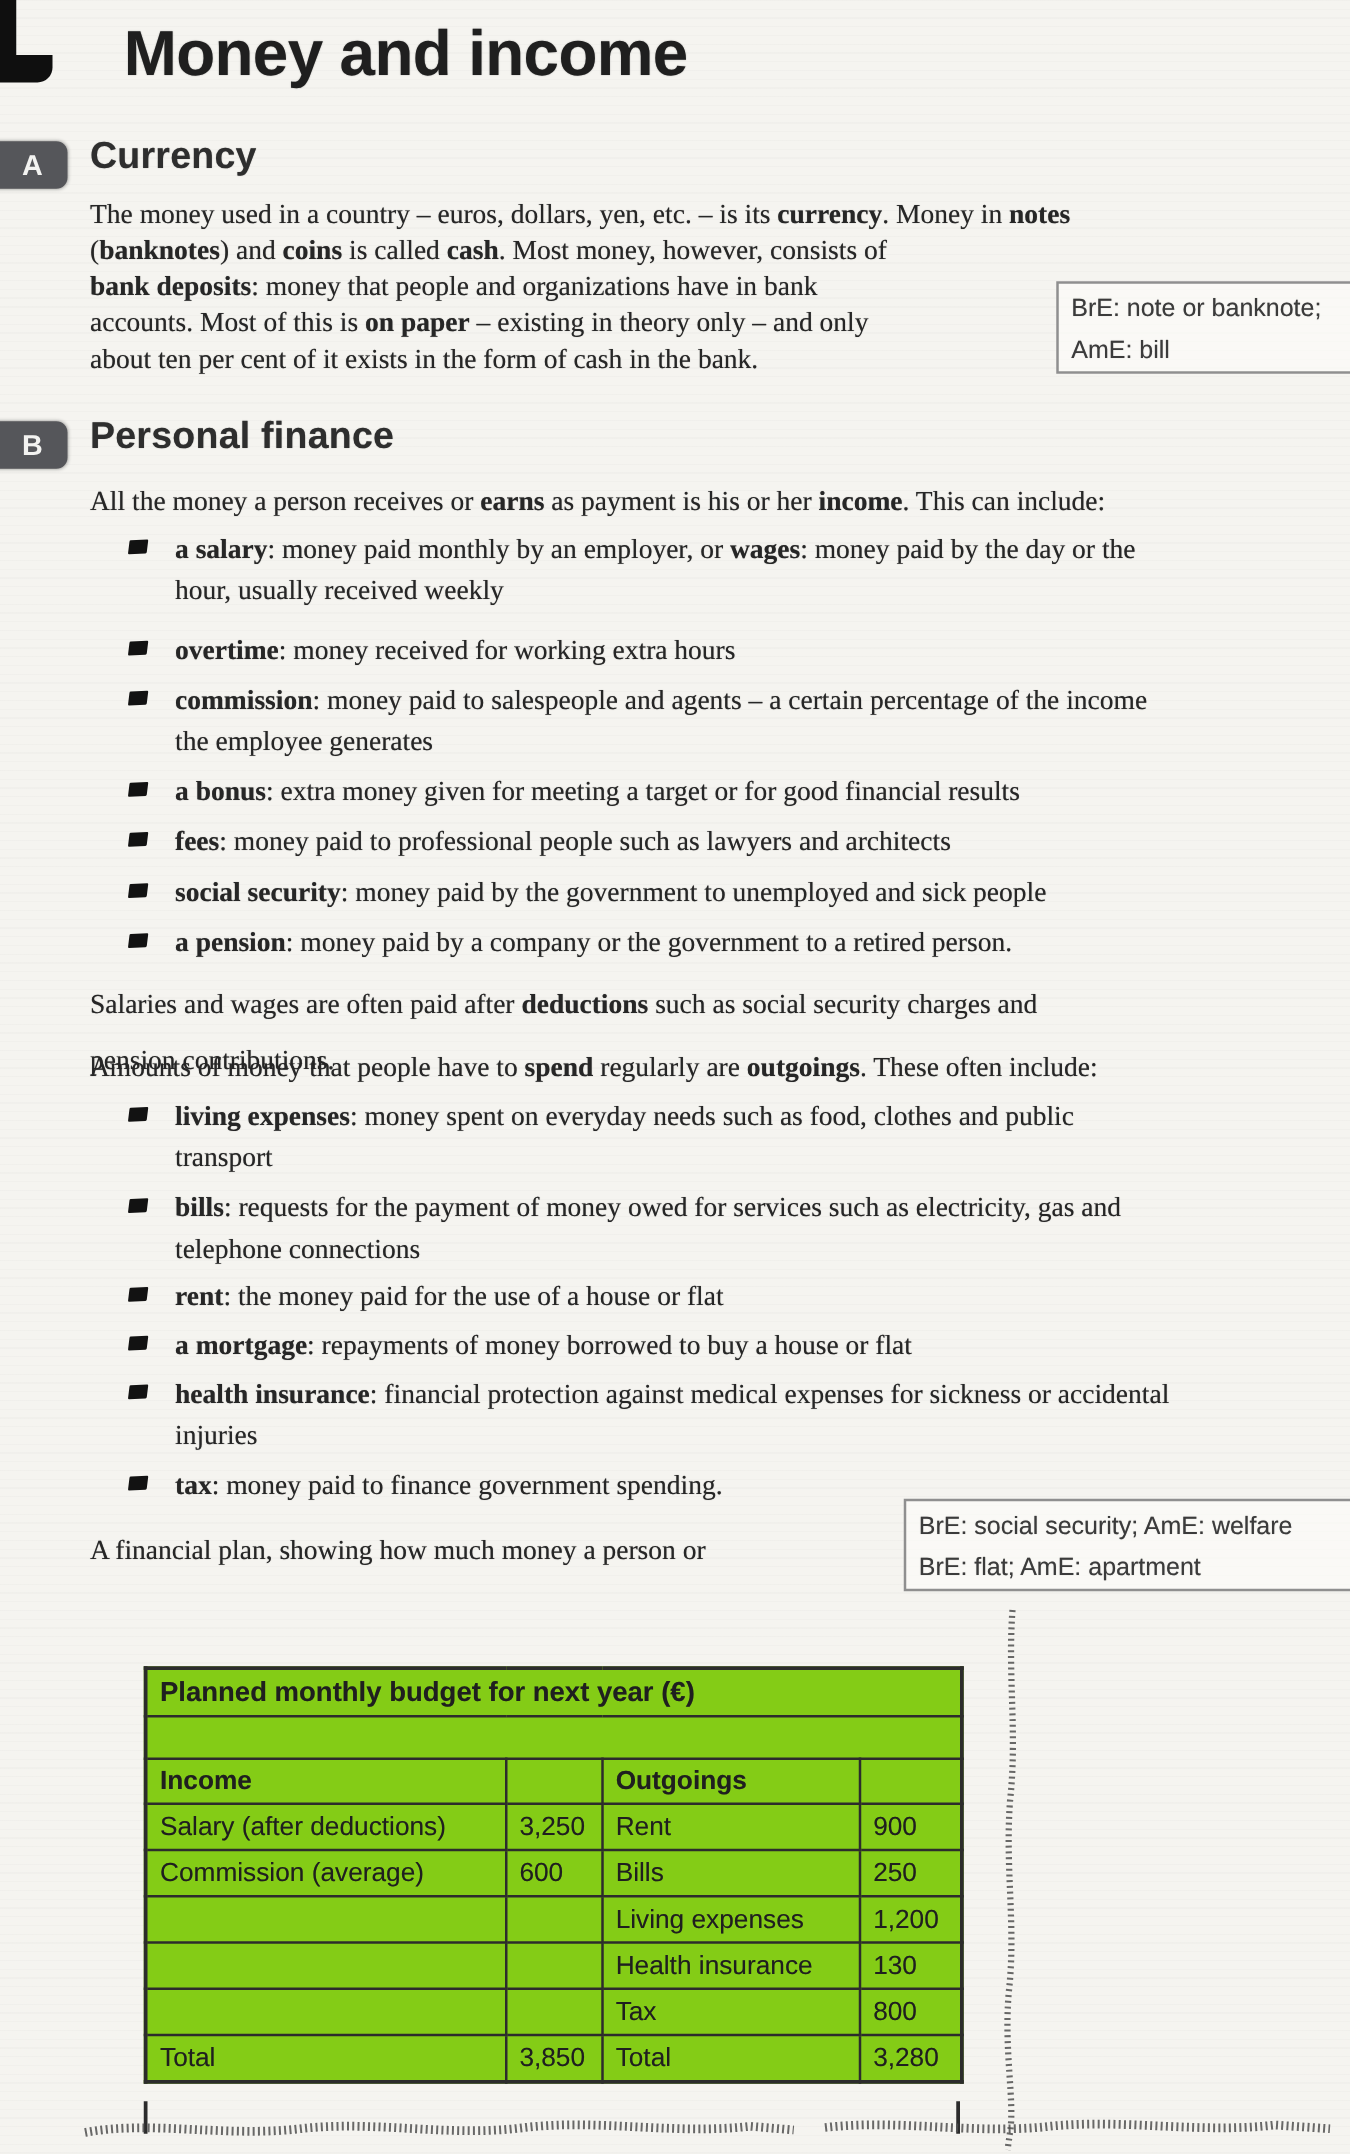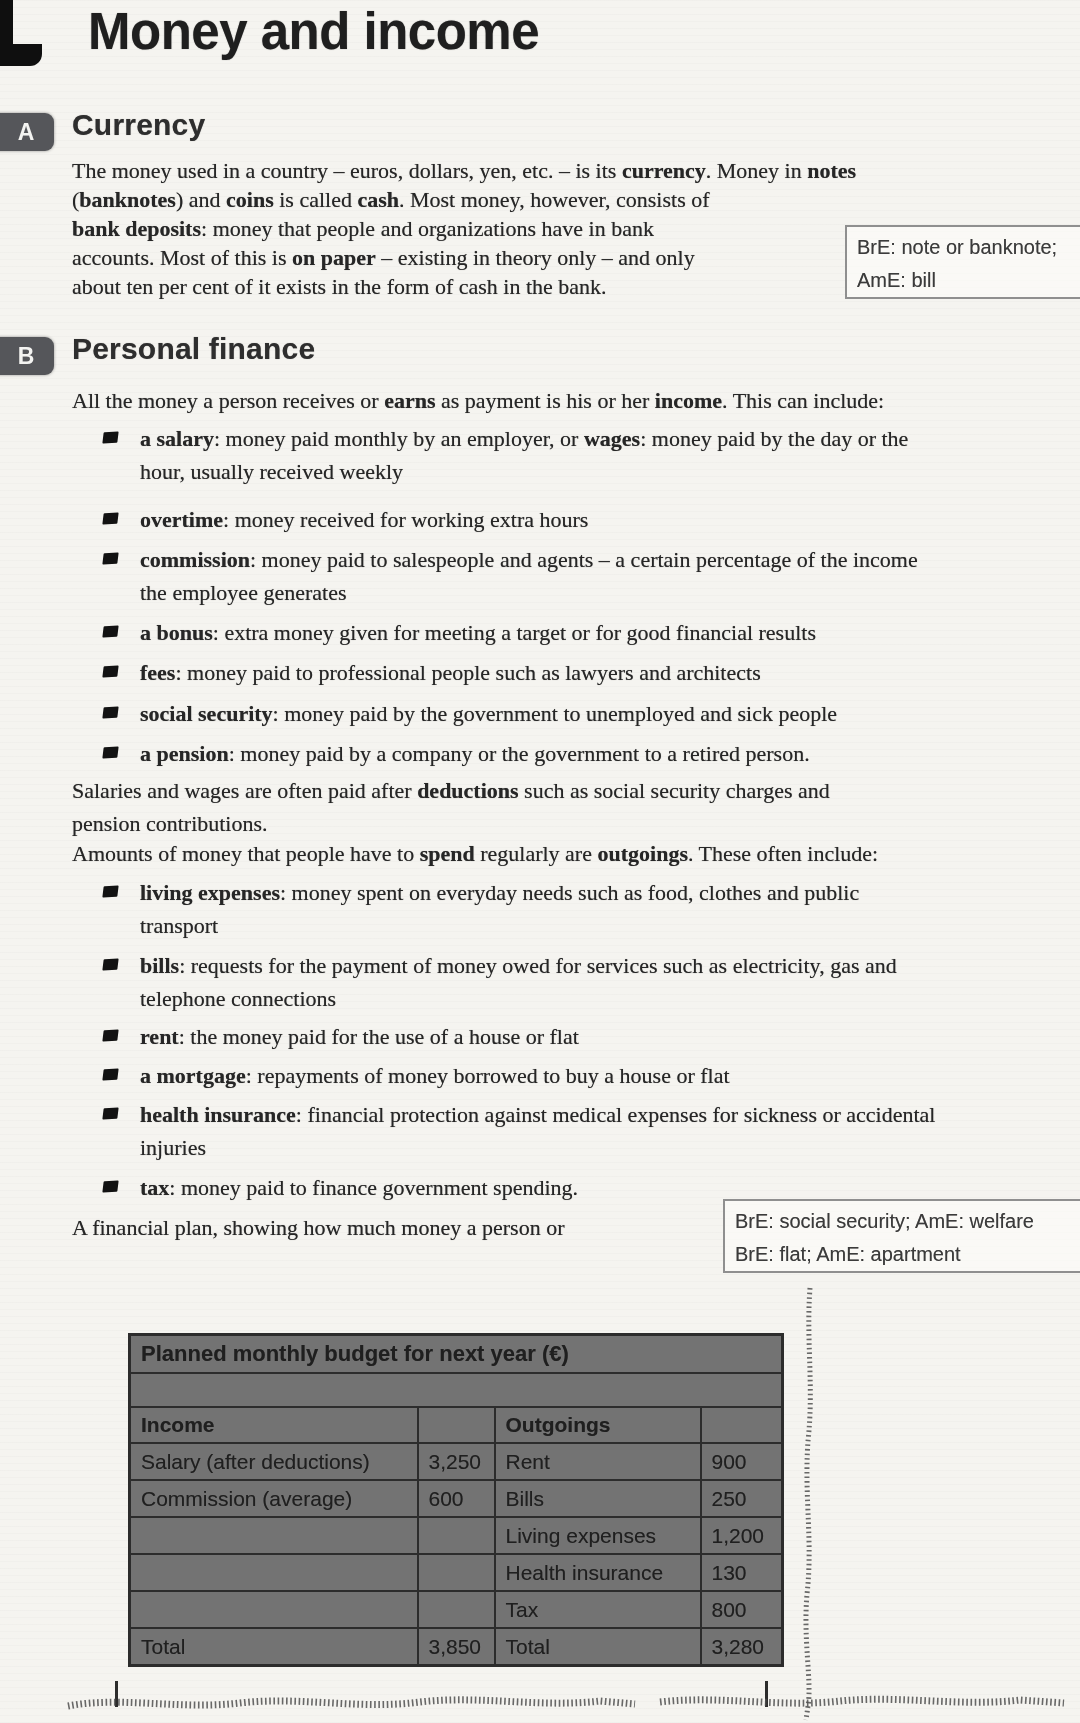--- a/index.html
+++ b/index.html
@@ -15,55 +15,55 @@
     background:#f5f4f0;
     background-image:repeating-linear-gradient(180deg, rgba(110,110,110,.03) 0 1px, rgba(0,0,0,0) 1px 7px);
     font-family:"Liberation Serif", serif;
     color:var(--ink);
   }
   .abs{position:absolute;}
   
   .unit-tab-bar{position:absolute;left:0;top:0;width:13px;height:50px;background:var(--tab-black);}
   .unit-tab-foot{position:absolute;left:0;top:44px;width:42px;height:22px;background:var(--tab-black);border-radius:0 0 12px 0;}
   .unit-title{
-    left:88px;top:2px;margin:0;font-family:"Liberation Sans",sans-serif;
+    left:88px;top:2px;margin:11px;font-family:"Liberation Sans",sans-serif;
     font-weight:700;font-size:51px;letter-spacing:-0.5px;color:#1f1f1f;
     text-shadow:0 0 1px rgba(40,40,40,.5);white-space:nowrap;
   }
   .badge{
     left:-10px;width:56px;height:38px;background:var(--badge-bg);
     border-radius:0 9px 9px 0;color:#f3f3f1;
     font-family:"Liberation Sans",sans-serif;font-weight:700;font-size:23px;
     display:flex;align-items:center;justify-content:center;padding-left:8px;
     box-shadow:0 0 3px rgba(30,30,30,.45);
   }
   .sec-heading{
     left:72px;margin:0;font-family:"Liberation Sans",sans-serif;
     font-weight:600;font-size:30px;color:#2e2e2e;letter-spacing:.2px;
     text-shadow:0 0 .8px rgba(50,50,50,.55);white-space:nowrap;
   }
   .para{white-space:nowrap;}
   .pline{font-size:22px;line-height:29px;text-shadow:0 0 .7px rgba(30,30,30,.55);}
-  .lh33 .pline{line-height:33px;}
+  .lh33 .pline{line-height:33px;margin-top:12px;}
   .bullet{white-space:nowrap;}
   .bline{font-size:22px;line-height:33px;text-shadow:0 0 .7px rgba(30,30,30,.55);}
   .bullet-sq{
     position:absolute;left:-37px;top:10px;width:15px;height:11px;background:#121212;
     transform:rotate(-3deg) skewX(-10deg);border-radius:1px;
   }
   b{font-weight:700;}
   .note-box{
     border:2px solid var(--note-border);background:rgba(252,252,249,.65);
     font-family:"Liberation Sans",sans-serif;font-size:20px;line-height:33px;
     color:#3b3b3b;padding:4px 10px;white-space:nowrap;
     text-shadow:0 0 .6px rgba(60,60,60,.5);box-sizing:border-box;
   }
   table.budget{
-    left:128px;top:1333px;width:653px;border-collapse:collapse;
-    background:#737373;font-family:"Liberation Sans",sans-serif;font-size:21px;color:#1f1f1f;
+    left:115px;top:1333px;width:653px;border-collapse:collapse;
+    background:#84cc16;font-family:"Liberation Sans",sans-serif;font-size:21px;color:#1f1f1f;
     border:3px solid var(--table-border);table-layout:fixed;
     text-shadow:0 0 .5px rgba(40,40,40,.45);
   }
   table.budget td{border:2px solid var(--table-border);padding:0 10px;overflow:hidden;}
   tr.t-title td{height:36px;font-weight:700;font-size:22px;}
   tr.t-empty td{height:32px;}
   tr.t-head td{height:34px;font-weight:700;}
   tr.t-row td{height:35px;}
   td.num{}
   .table-foot{

